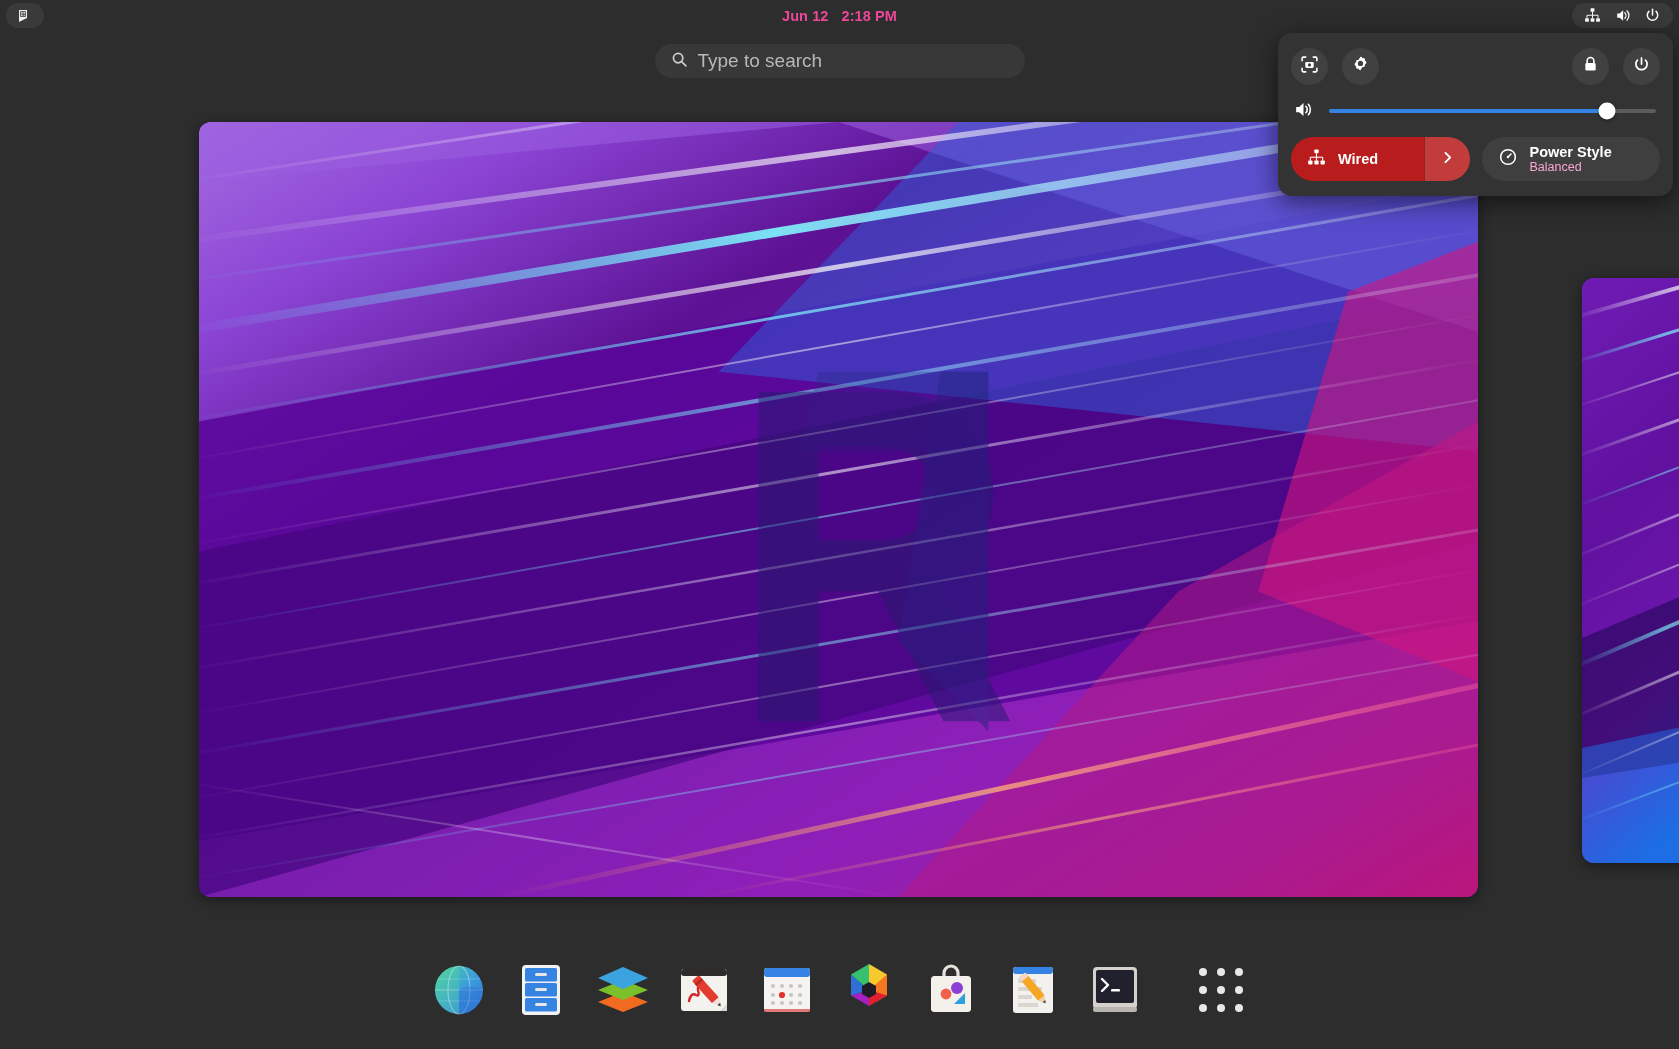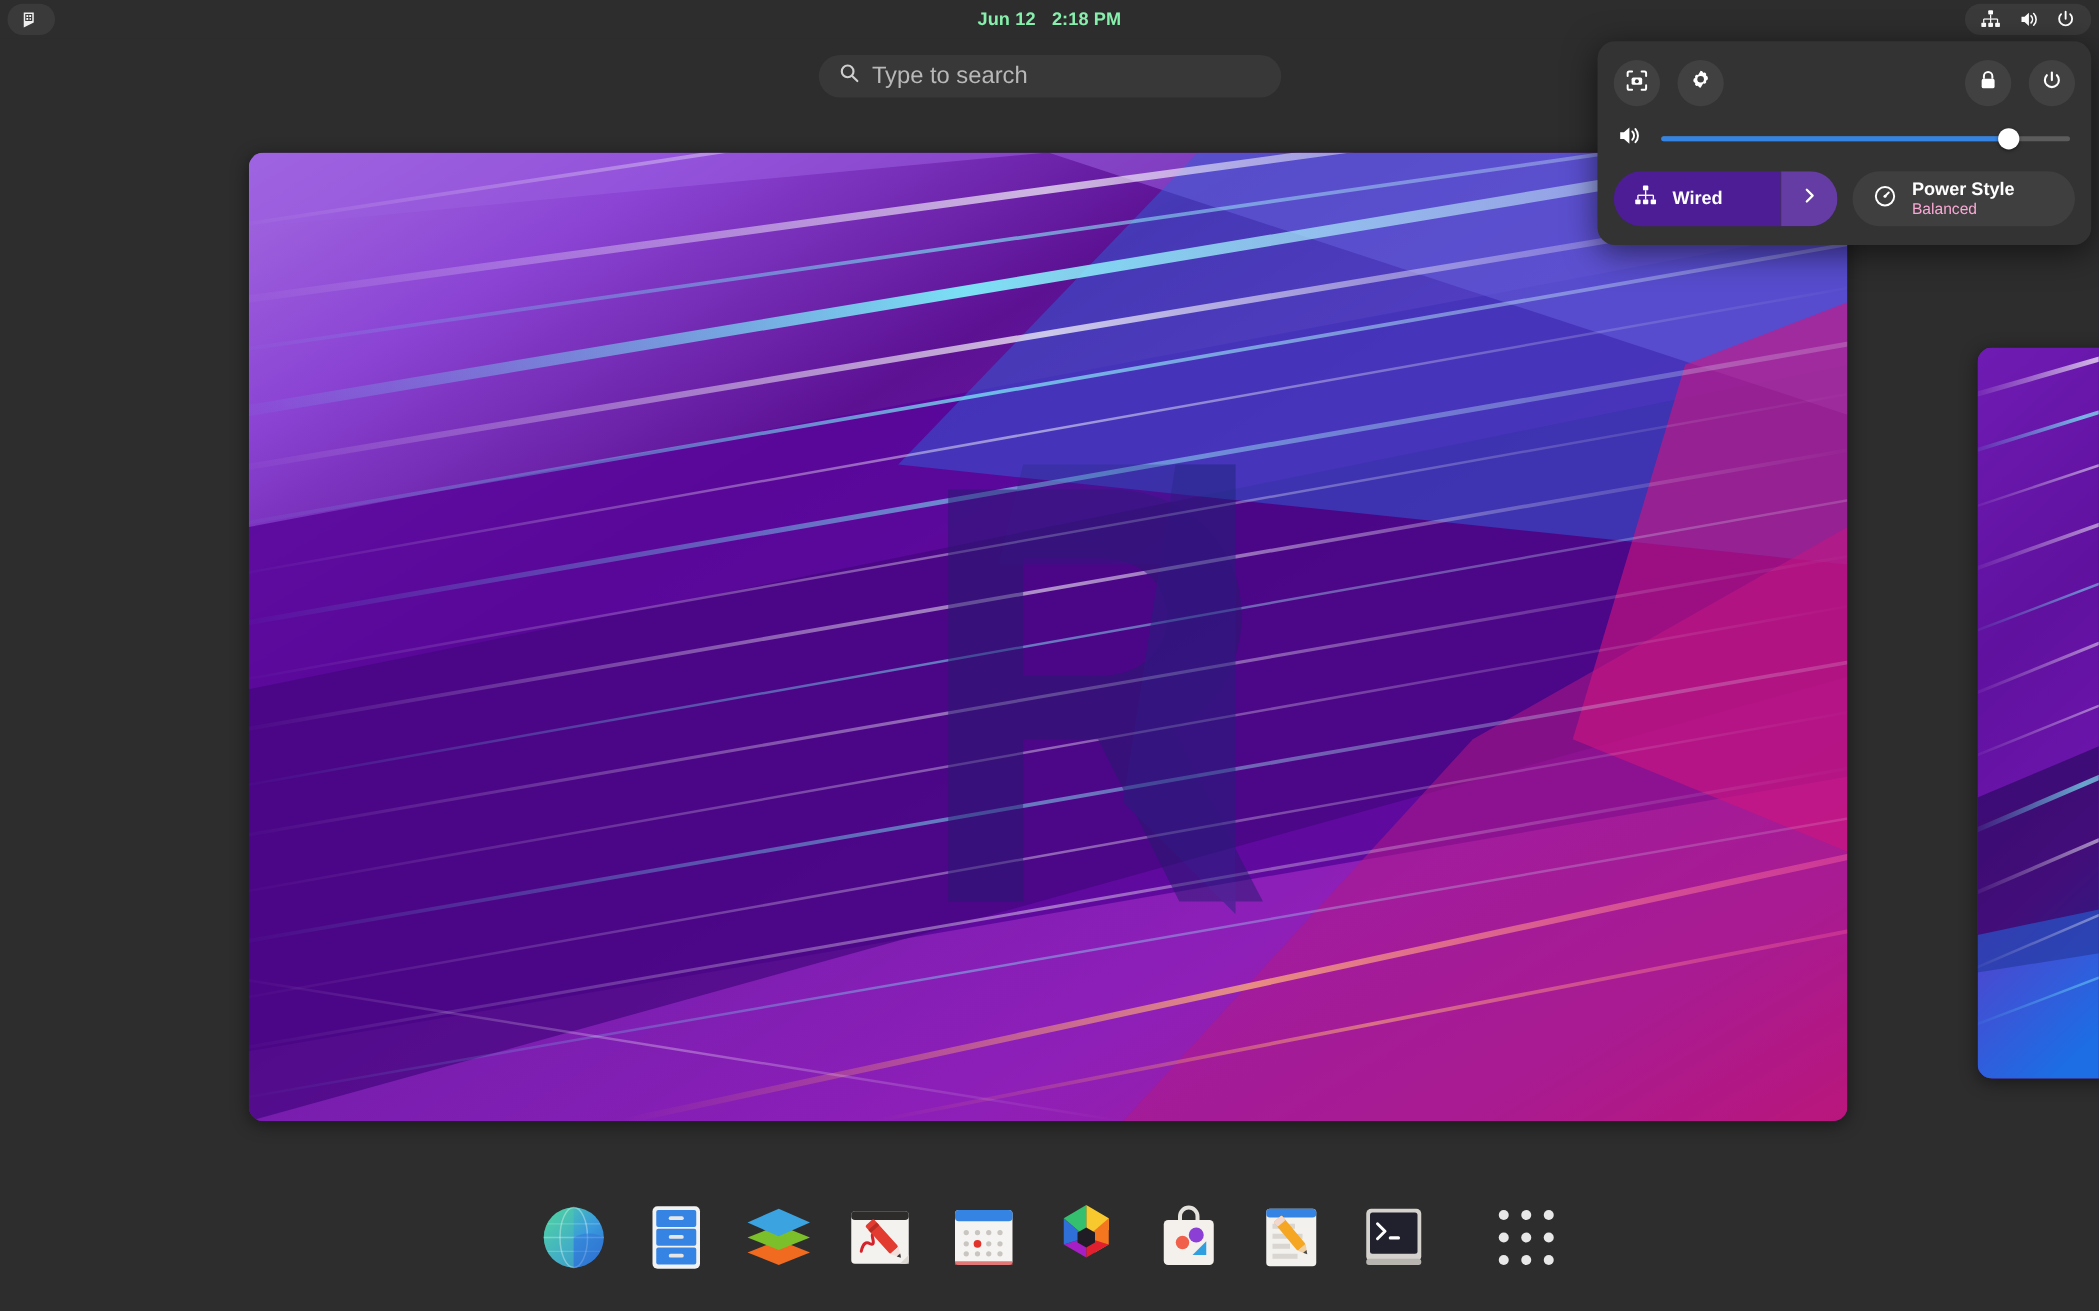--- a/index.html
+++ b/index.html
@@ -19,21 +19,21 @@
     background: #2d2d2d; z-index: 40;
   }
   .tb-left {
     position: absolute; left: 6px; top: 3px; height: 25px;
     display: flex; align-items: center; gap: 6px;
     padding: 0 11px; border-radius: 13px; background: #3a3a3a;
   }
   .tb-center {
     position: absolute; left: 50%; transform: translateX(-50%); top: 0;
     height: 31px; display: flex; align-items: center; gap: 13px;
-    font-size: 14.5px; font-weight: bold; color: #86efac; letter-spacing: .1px;
+    font-size: 14.5px; font-weight: bold; color: #ec4899; letter-spacing: .1px;
   }
   .tb-right {
     position: absolute; right: 6px; top: 3px; height: 25px;
     display: flex; align-items: center; gap: 13px;
     padding: 0 12px; border-radius: 13px; background: #3a3a3a;
   }
   .tb-right svg, .tb-left svg { display: block; }
 
   
   .search-wrap {
@@ -86,21 +86,21 @@
     background: #ffffff; transform: translate(-50%,-50%);
     box-shadow: 0 1px 3px rgba(0,0,0,.5);
   }
 
   .qs-grid { display: grid; grid-template-columns: 1fr 1fr; gap: 10px 12px; }
   .tile {
     height: 44px; border-radius: 22px; background: #3f3f3f;
     display: flex; align-items: center; overflow: hidden; cursor: pointer;
     position: relative;
   }
-  .tile.active { background: #4c1d95; }
+  .tile.active { background: #b91c1c; }
   .tile-main {
     flex: 1; display: flex; align-items: center; gap: 12px; padding-left: 16px; height: 100%;
     min-width: 0;
   }
   .tile-labels { display: flex; flex-direction: column; justify-content: center; line-height: 1.12; min-width: 0; }
   .tile-title { font-size: 14.5px; font-weight: bold; color: #ffffff; white-space: nowrap; }
   .tile-sub { font-size: 12.5px; color: #f9a8d4; font-weight: normal; }
   .tile-arrow {
     width: 46px; height: 100%; display: flex; align-items: center; justify-content: center;
     border-left: 1px solid rgba(0,0,0,.25); background: rgba(255,255,255,.09); cursor: pointer;

